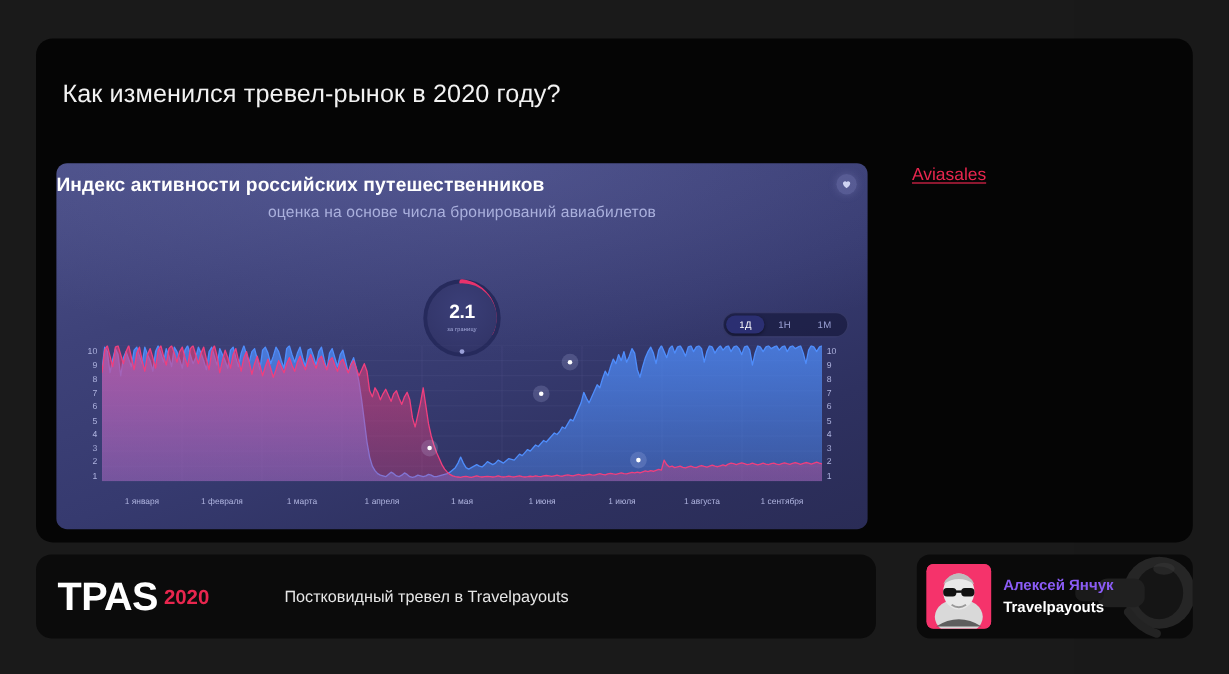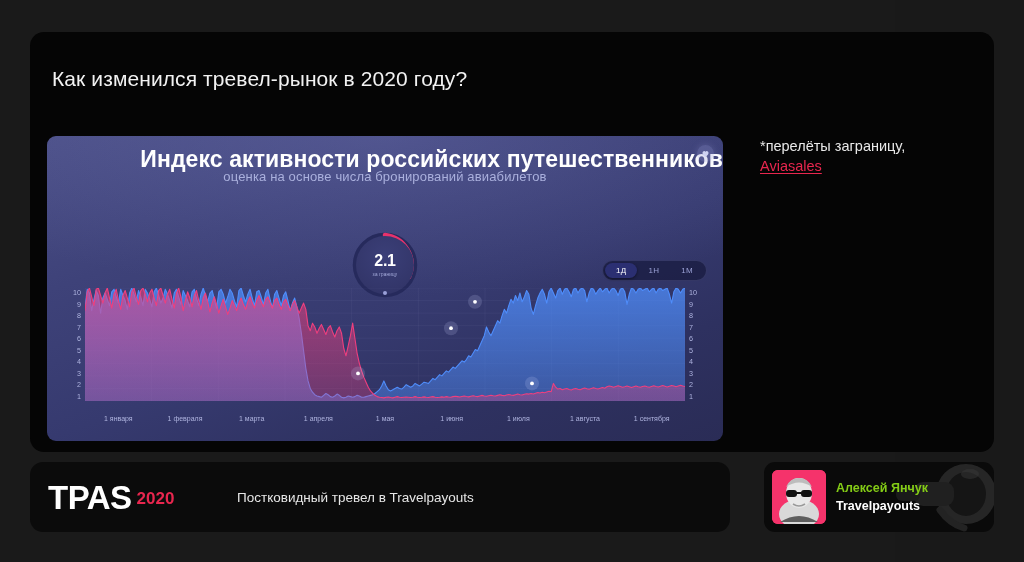--- a/index.html
+++ b/index.html
@@ -35,22 +35,22 @@
     position:absolute; left:17px; top:104px; width:676px; height:305px;
     border-radius:9px; overflow:hidden;
     background:linear-gradient(160deg,#4b4f87 0%,#3e4279 28%,#363a6f 55%,#2e3160 78%,#2a2c56 100%);
   }
   .panel-vignette{
     position:absolute; inset:0;
     background:radial-gradient(120% 85% at 50% 0%, rgba(120,125,190,.30) 0%, rgba(40,42,85,0) 62%);
     pointer-events:none;
   }
   .chart-title {
-    position:absolute; top:10px; left:0; right:0; text-align:right;
-    font-size:23px; font-weight:bold; color:#ffffff; letter-spacing:.1px;
+    position:absolute; top:10px; left:0; right:0; text-align:left;
+    font-size:16px; font-weight:bold; color:#ffffff; letter-spacing:.1px;
   }
   .chart-sub {
     position:absolute; top:33px; left:0; right:0; text-align:center;
     font-size:13px; color:#aab0dd; letter-spacing:.15px;
   }
 
   
   .heart-btn{
     position:absolute; right:9px; top:9px; width:17px; height:17px;
     border-radius:50%; background:rgba(150,155,215,.28);
@@ -134,21 +134,21 @@
     opacity:.9;
   }
   .avatar{
     position:absolute; left:8px; top:8px; width:54px; height:54px;
     border-radius:6px; background:#f5336b; overflow:hidden;
   }
   .avatar svg{ display:block; width:100%; height:100%; }
   .speaker-text{
     position:absolute; left:72px; top:50%; transform:translateY(-50%);
   }
-  .speaker-name{ font-size:12.5px; font-weight:bold; color:#84cc16; line-height:1.45; white-space:nowrap; }
+  .speaker-name{ font-size:12.5px; font-weight:bold; color:#8b5cf6; line-height:1.45; white-space:nowrap; }
   .speaker-org{ font-size:12.5px; font-weight:bold; color:#ffffff; line-height:1.45; white-space:nowrap; }
 </style>
 </head>
 <body>
 
 <div id="stage">
 
   <div class="card">
 
     <div class="slide-title">Как изменился тревел-рынок в 2020 году?</div>
@@ -264,21 +264,20 @@
           <div class="xtick" style="left: 38.8889%;">1 апреля</div>
           <div class="xtick" style="left: 50%;">1 мая</div>
           <div class="xtick" style="left: 61.1111%;">1 июня</div>
           <div class="xtick" style="left: 72.2222%;">1 июля</div>
           <div class="xtick" style="left: 83.3333%;">1 августа</div>
           <div class="xtick" style="left: 94.4444%;">1 сентября</div>
         </div>
     </div>
 
     <div class="note">
-      <div>*перелёты заграницу,</div>
       <span class="note-link">Aviasales</span>
     </div>
   </div>
 
   <div class="footer">
     <div class="tpas">
       <span class="tpas-main">TPAS</span>
       <span class="tpas-year">2020</span>
     </div>
     <div class="footer-caption">Постковидный тревел в Travelpayouts</div>

